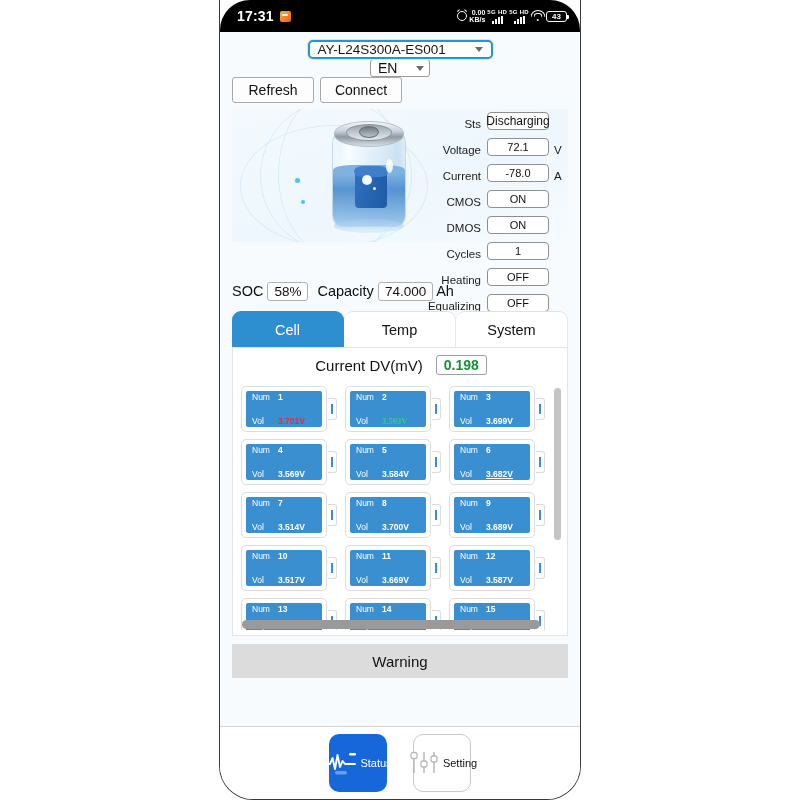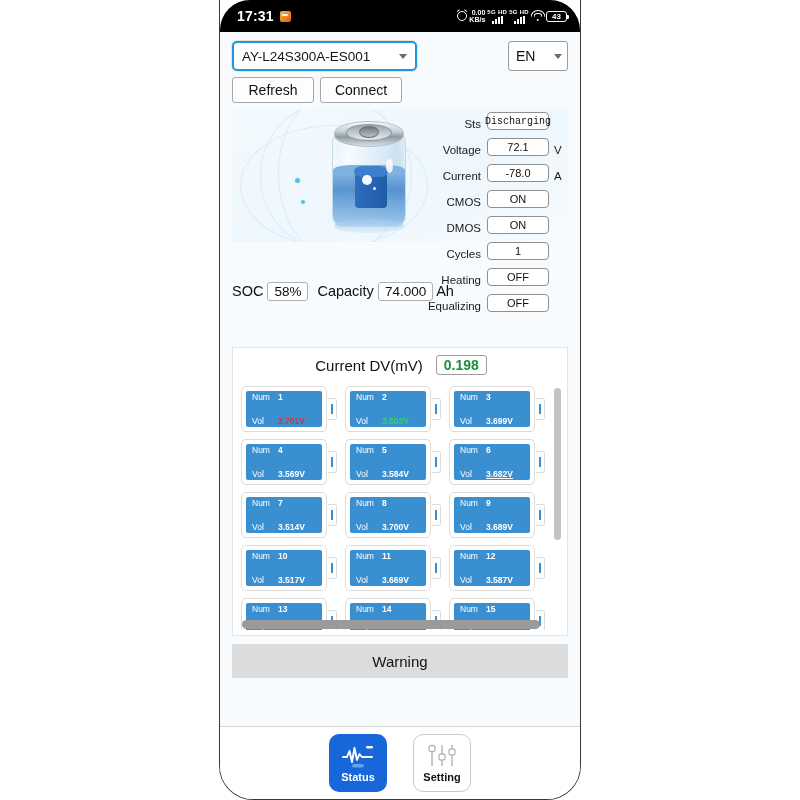--- a/index.html
+++ b/index.html
@@ -107,21 +107,21 @@
     position: absolute;
     left: 0; top: 32px;
     width: 360px; height: 694px;
     background: #f7fbfd;
     box-sizing: border-box;
   }
 
   
   .toprow {
     position: absolute; left: 12px; top: 8px; width: 336px; height: 32px;
-    display: flex; align-items: center; justify-content: space-between;
+    display: flex; align-items: center; justify-content: space-between; flex-direction: column;
   }
   .device-select {
     width: 185px; height: 30px;
     background: #ffffff;
     border: 2px solid #2196d8;
     border-radius: 5px;
     display: flex; align-items: center;
     box-sizing: border-box;
     box-shadow: 0 0 0 1px #e3e3e3;
     position: relative;
@@ -355,22 +355,22 @@
   }
 
   
   .bottomnav {
     position:absolute; left: 0; top: 726px; width: 360px; height: 72px;
     background: #ffffff; border-top: 1px solid #d5d5d5;
     display:flex; align-items:center; justify-content:center; gap: 26px;
   }
   .navitem {
     width: 58px; height: 58px; border-radius: 10px;
-    display:flex; flex-direction:column; align-items:center; justify-content:center;
-    box-sizing:border-box; gap: 2px; font-weight: bold;
+    display:flex; flex-direction:row; align-items:center; justify-content:center;
+    box-sizing:border-box; gap: 2px;
   }
   .navitem.active { background: #1767da; }
   .navitem.inactive { background: #ffffff; border: 1px solid #c9c9c9; }
   .nav-label { font-size: 11px; }
   .navitem.active .nav-label { color:#ffffff; }
   .navitem.inactive .nav-label { color:#111111; }
   .nav-icon { width: 34px; height: 26px; position: relative; }
 </style>
 </head>
 <body>
@@ -467,21 +467,21 @@
         <span class="boxval">58%</span>
         <span class="gap"></span>
         <span class="lbl">Capacity</span>
         <span class="boxval">74.000</span>
         <span class="lbl" style="margin-left:3px">Ah</span>
       </div>
 
       <div class="statlist">
           <div class="statrow">
             <span class="sl">Sts</span>
-            <span class="sv" style="font-size: 10px; font-family: Liberation Mono, monospace;">Discharging</span>
+            <span class="sv" style="font-size: 12px;">Discharging</span>
             <span class="su"></span>
           </div>
           <div class="statrow">
             <span class="sl">Voltage</span>
             <span class="sv">72.1</span>
             <span class="su">V</span>
           </div>
           <div class="statrow">
             <span class="sl">Current</span>
             <span class="sv">-78.0</span>
@@ -507,20 +507,25 @@
             <span class="sv">OFF</span>
             <span class="su"></span>
           </div>
           <div class="statrow">
             <span class="sl">Equalizing</span>
             <span class="sv">OFF</span>
             <span class="su"></span>
           </div>
         </div>
 
+      <div class="tabs">
+          <div class="tab active">Cell</div>
+          <div class="tab">Temp</div>
+          <div class="tab">System</div>
+        </div>
 
       <div class="panel">
         <div class="dvrow">
           <span class="dvlbl">Current DV(mV)</span>
           <span class="dvval">0.198</span>
         </div>
         <div class="grid-clip">
           <div class="cellgrid">
               <div class="cellcard">
                 <div class="cc-shell">
@@ -541,21 +546,21 @@
               </div>
               <div class="cellcard">
                 <div class="cc-shell">
                   <div class="cc-fill">
                     <div class="cc-line">
                       <span class="k">Num</span>
                       <span class="v">2</span>
                     </div>
                     <div class="cc-line">
                       <span class="k">Vol</span>
-                      <span class="v" style="color: rgb(47, 212, 106);">3.503V</span>
+                      <span class="v" style="color: rgb(47, 212, 106); font-family: Liberation Serif, serif;">3.503V</span>
                     </div>
                   </div>
                 </div>
                 <div class="cc-nub">
                   <i></i>
                 </div>
               </div>
               <div class="cellcard">
                 <div class="cc-shell">
                   <div class="cc-fill">

